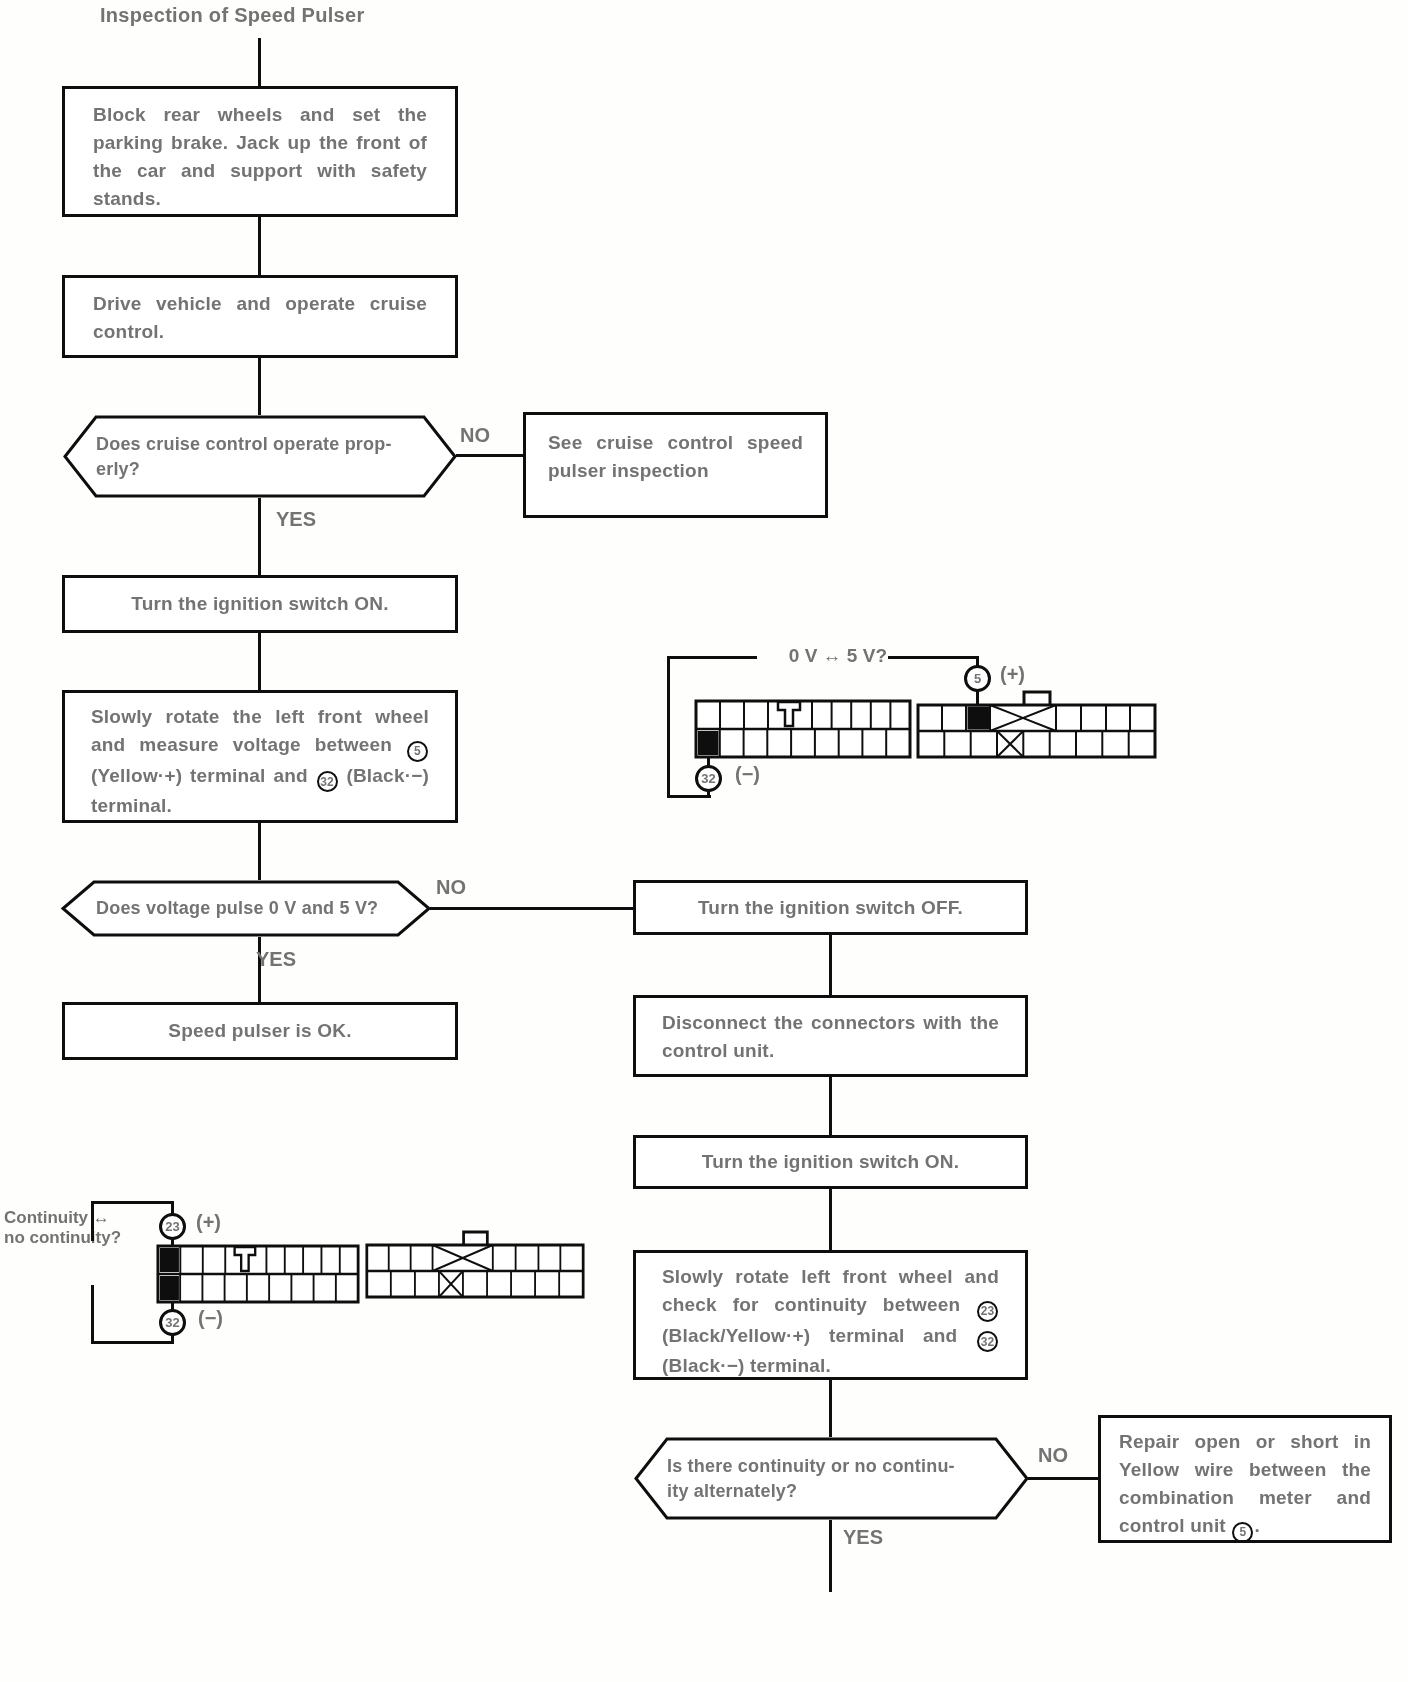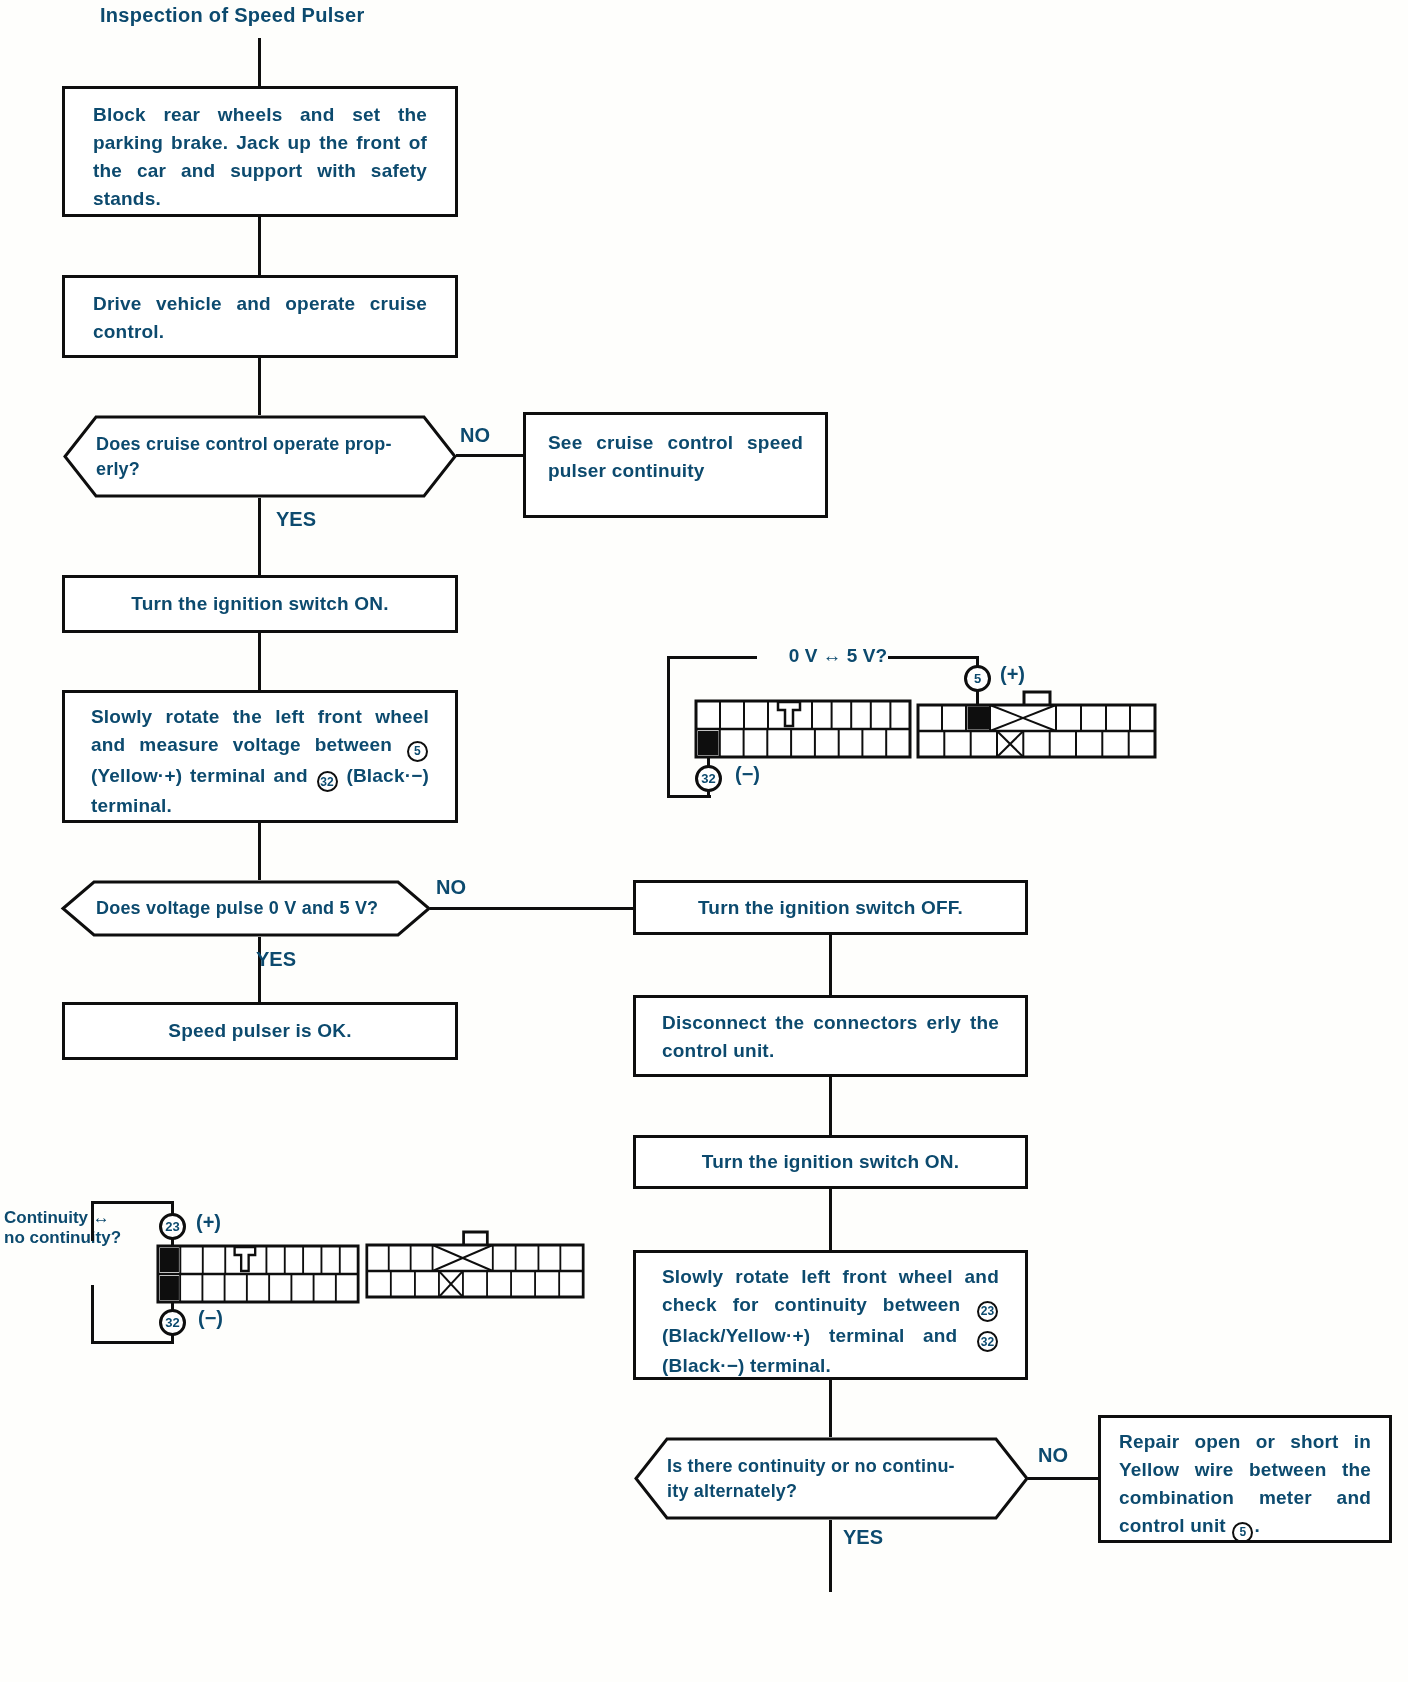--- a/index.html
+++ b/index.html
@@ -1,18 +1,18 @@
 <!DOCTYPE html>
 <html><head>
 <meta charset="utf-8">
 <style>
   html,body{margin:0;padding:0;background:#ffffff;}
   #canvas{
     position:relative;width:1408px;height:1682px;background:#fefefc;
-    font-family:"Liberation Sans",sans-serif;color:#0c4a6e;overflow:hidden;
+    font-family:"Liberation Sans",sans-serif;color:#737373;overflow:hidden;
   }
   .page-title{position:absolute;font-size:20px;font-weight:700;letter-spacing:.3px;}
   .box{
     position:absolute;border:3px solid #0e0e0e;background:#fff;
     font-size:19px;font-weight:700;line-height:28px;letter-spacing:.2px;
     box-sizing:border-box;
   }
   .box.justify{text-align:justify;}
   .box.center{display:flex;align-items:center;justify-content:center;text-align:center;padding:0 10px;}
   .ln{position:absolute;background:#0e0e0e;}
@@ -58,31 +58,31 @@
   <div class="ln" style="left:829px;top:1077px;width:3px;height:58px;"></div>
   <div class="ln" style="left:829px;top:1189px;width:3px;height:61px;"></div>
   <div class="ln" style="left:829px;top:1380px;width:3px;height:57px;"></div>
   <div class="ln" style="left:1028px;top:1477px;width:70px;height:3px;"></div>
   <div class="ln" style="left:829px;top:1520px;width:3px;height:72px;"></div>
 
   <div class="box justify" style="left:62px;top:86px;width:396px;height:131px;padding:12px 28px;">Block rear wheels and set the parking brake. Jack up the front of the car and support with safety stands.</div>
 
   <div class="box justify" style="left:62px;top:275px;width:396px;height:83px;padding:12px 28px;">Drive vehicle and operate cruise control.</div>
 
-  <div class="box justify" style="left:523px;top:412px;width:305px;height:106px;padding:14px 22px;">See cruise control speed pulser continuity</div>
+  <div class="box justify" style="left:523px;top:412px;width:305px;height:106px;padding:14px 22px;">See cruise control speed pulser inspection</div>
 
   <div class="box center" style="left:62px;top:575px;width:396px;height:58px;">Turn the ignition switch ON.</div>
 
   <div class="box justify" style="left:62px;top:690px;width:396px;height:133px;padding:10px 26px;">Slowly rotate the left front wheel and measure voltage between <span class="circ">5</span> (Yellow·+) terminal and <span class="circ">32</span> (Black·−) terminal.</div>
 
   <div class="box center" style="left:62px;top:1002px;width:396px;height:58px;">Speed pulser is OK.</div>
 
   <div class="box center" style="left:633px;top:880px;width:395px;height:55px;">Turn the ignition switch OFF.</div>
 
-  <div class="box justify" style="left:633px;top:995px;width:395px;height:82px;padding:11px 26px;">Disconnect the connectors erly the control unit.</div>
+  <div class="box justify" style="left:633px;top:995px;width:395px;height:82px;padding:11px 26px;">Disconnect the connectors with the control unit.</div>
 
   <div class="box center" style="left:633px;top:1135px;width:395px;height:54px;">Turn the ignition switch ON.</div>
 
   <div class="box justify" style="left:633px;top:1250px;width:395px;height:130px;padding:10px 26px;">Slowly rotate left front wheel and check for continuity between <span class="circ">23</span> (Black/Yellow·+) terminal and <span class="circ">32</span> (Black·−) terminal.</div>
 
   <div class="box justify" style="left:1098px;top:1415px;width:294px;height:128px;padding:10px 18px;">Repair open or short in Yellow wire between the combination meter and control unit <span class="circ">5</span>.</div>
 
 
   <div class="decision" style="left:62px;top:415px;width:396px;height:83px;">
     <svg width="396" height="83" viewBox="0 0 396 83">

